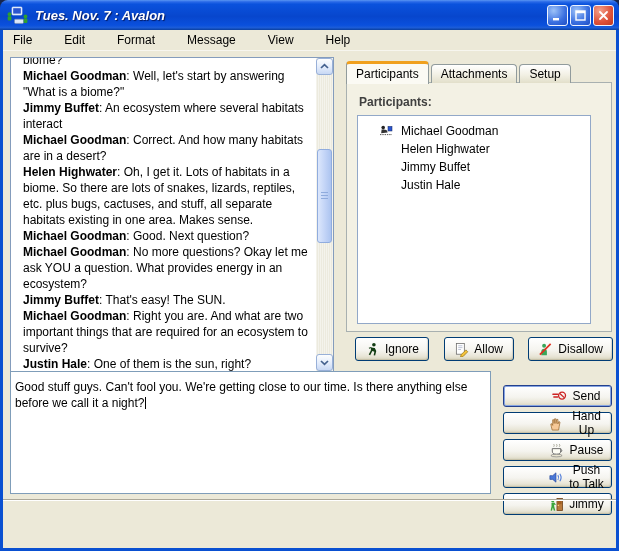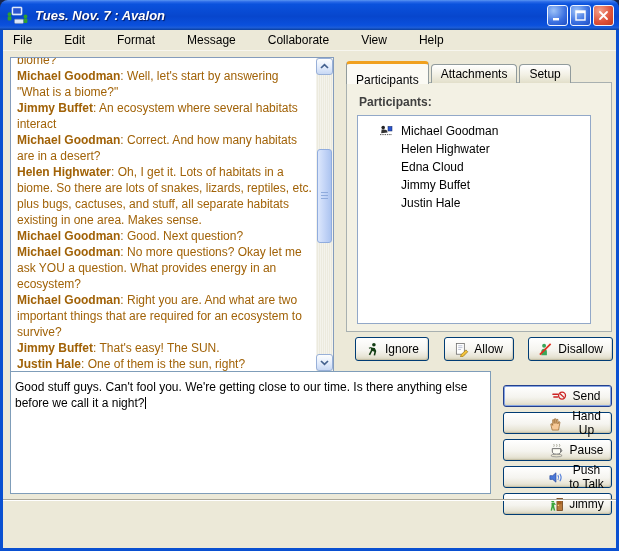--- a/index.html
+++ b/index.html
@@ -29,42 +29,42 @@
     border-left:3px solid #0a50d1;border-right:3px solid #0a50d1;border-bottom:3px solid #0a50d1;
     background:#ece9d8;
   }
   .menubar{display:flex;height:20px;align-items:center;padding-left:2px;font-size:12px;
     border-bottom:1px solid #f7f6ef;gap:16px;}
   .menu-item{padding:2px 8px;color:#000;}
   
   .transcript{position:absolute;left:7px;top:27px;width:324px;height:315px;background:#fff;
     border:1px solid #849cbc;box-sizing:border-box;overflow:hidden;}
   .transcript-text{position:absolute;left:0;top:0;right:17px;bottom:0;overflow:hidden;
-    padding:1px 3px 0 6px;font-size:12px;line-height:16px;color:#a16207;}
+    padding:1px 3px 0 12px;font-size:12px;line-height:16px;color:#000000;}
   .msg{margin:0;}
   .msg.clipped{margin-top:-7px;}
   
   .vscroll{position:absolute;right:0;top:0;width:17px;height:100%;
     background:repeating-linear-gradient(90deg,#f4f3ec 0 1px,#eceade 1px 2px);}
   .scroll-btn{position:absolute;left:0;width:17px;height:17px;box-sizing:border-box;
     border:1px solid #98b0d8;border-radius:3px;
     background:linear-gradient(180deg,#fdfefe,#e3ecfb 55%,#c8d8f4);
     display:flex;align-items:center;justify-content:center;padding:0;}
   .scroll-btn.up{top:0;} .scroll-btn.down{bottom:0;}
   .scroll-thumb{position:absolute;left:1px;width:15px;top:91px;height:94px;box-sizing:border-box;
     border:1px solid #90acde;border-radius:3px;
     background:linear-gradient(90deg,#dce7fc,#c4d5f7 50%,#acc4f0);}
   .scroll-thumb::after{content:"";position:absolute;left:3px;right:3px;top:42px;height:8px;
     background:repeating-linear-gradient(180deg,#8fabdd 0 1px,transparent 1px 3px);}
   
   .tabs{position:absolute;left:343px;top:30px;display:flex;align-items:flex-end;height:23px;z-index:3;}
   .tab{font-size:12px;padding:2px 9px 3px;border:1px solid #919b9c;border-bottom:none;
     border-radius:4px 4px 0 0;margin-right:2px;height:19px;box-sizing:border-box;cursor:default;
     background:linear-gradient(180deg,#ffffff,#f2f0e4 55%,#e2dfca);}
-  .tab.active{background:#fbfaf4;border-top:3px solid #f0a01e;height:23px;padding-top:9px;
+  .tab.active{background:#fbfaf4;border-top:3px solid #f0a01e;height:23px;padding-top:3px;
     position:relative;margin-bottom:-1px;}
   .tab-panel{position:absolute;left:343px;top:52px;width:266px;height:250px;box-sizing:border-box;
     background:#f3f1e4;border:1px solid #a8b0b0;z-index:2;}
   .participants-label{position:absolute;left:12px;top:12px;font-weight:bold;font-size:12px;color:#404040;}
   .participant-list{position:absolute;left:10px;top:32px;width:234px;height:209px;box-sizing:border-box;
     background:#fff;border:1px solid #92a8c8;padding-top:6px;}
   .participant{display:flex;align-items:center;height:18px;padding-left:43px;font-size:12px;
     position:relative;color:#000;}
   .participant .picon{position:absolute;left:21px;top:3px;line-height:0;}
   
@@ -129,36 +129,35 @@
     </button>
   </span>
 </div>
 
 <div class="window-body" style="position:absolute;">
   <div class="menubar">
       <div class="menu-item">File</div>
       <div class="menu-item">Edit</div>
       <div class="menu-item">Format</div>
       <div class="menu-item">Message</div>
-      <div class="menu-item">Collaborate</div>
       <div class="menu-item">View</div>
       <div class="menu-item">Help</div>
     </div>
 
   <div class="transcript">
     <div class="transcript-text">
         <div class="msg clipped">biome?</div>
         <div class="msg"><b>Michael Goodman</b>: Well, let's start by answering "What is a biome?"</div>
         <div class="msg"><b>Jimmy Buffet</b>: An ecosystem where several habitats interact</div>
         <div class="msg"><b>Michael Goodman</b>: Correct. And how many habitats are in a desert?</div>
         <div class="msg"><b>Helen Highwater</b>: Oh, I get it. Lots of habitats in a biome. So there are lots of snakes, lizards, reptiles, etc. plus bugs, cactuses, and stuff, all separate habitats existing in one area. Makes sense.</div>
         <div class="msg"><b>Michael Goodman</b>: Good. Next question?</div>
         <div class="msg"><b>Michael Goodman</b>: No more questions? Okay let me ask YOU a question. What provides energy in an ecosystem?</div>
+        <div class="msg"><b>Jimmy Buffet</b>: That's easy! The SUN.</div>
         <div class="msg"><b>Michael Goodman</b>: Right you are. And what are two important things that are required for an ecosystem to survive?</div>
-        <div class="msg"><b>Jimmy Buffet</b>: That's easy! The SUN.</div>
         <div class="msg"><b>Justin Hale</b>: One of them is the sun, right?</div>
       </div>
     <div class="vscroll">
       <button class="scroll-btn up">
         <span style="line-height:0;">
           <svg width="11" height="9" viewBox="0 0 11 9">
               <path d="M2 6 L5.5 2.6 9 6" fill="none" stroke="#44618e" stroke-width="1.7"></path>
             </svg>
         </span>
       </button>
@@ -187,23 +186,20 @@
               <path d="M2.6 4.6 Q6 4 8 5.6 L8.6 7.4 2.2 8.2 Z" fill="#333"></path>
               <rect x="9" y="1.4" width="4" height="4.6" fill="#2b55cf" stroke="#12275e" stroke-width="0.5"></rect>
               <path d="M1 9.6 h12" stroke="#555" stroke-width="1" stroke-dasharray="1.4 0.9"></path>
             </svg></span>
           <span>Michael Goodman</span>
         </div>
         <div class="participant">
           <span>Helen Highwater</span>
         </div>
         <div class="participant">
-          <span>Edna Cloud</span>
-        </div>
-        <div class="participant">
           <span>Jimmy Buffet</span>
         </div>
         <div class="participant">
           <span>Justin Hale</span>
         </div>
       </div>
   </div>
   <div class="mod-btns">
       <button class="xp-btn mod-btn">
         <span class="icon"><svg width="15" height="15" viewBox="0 0 16 16">

